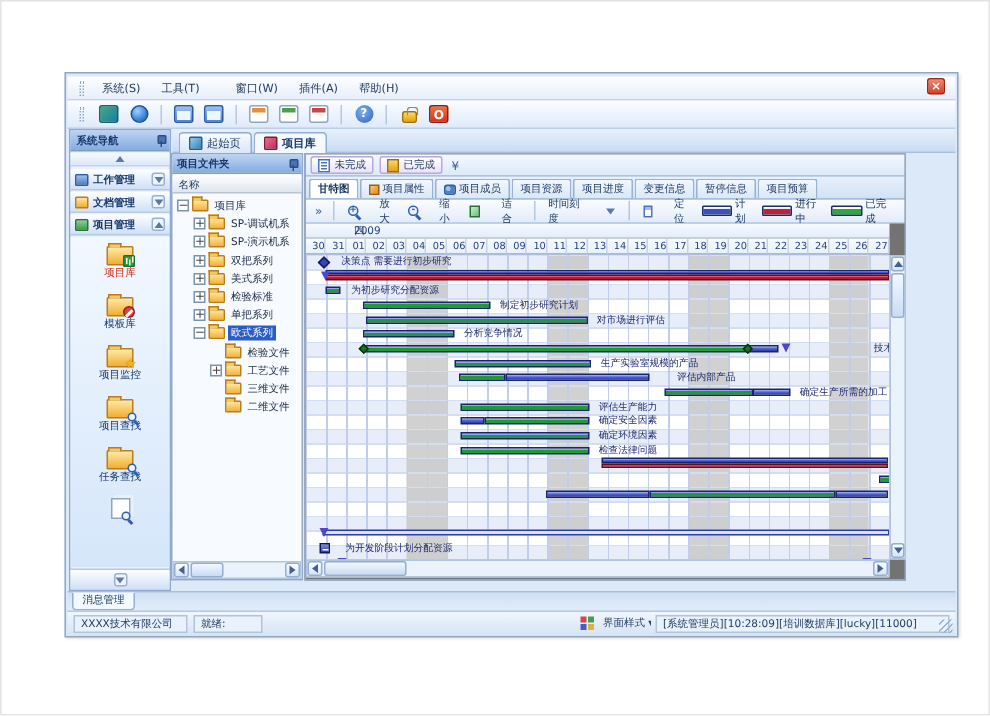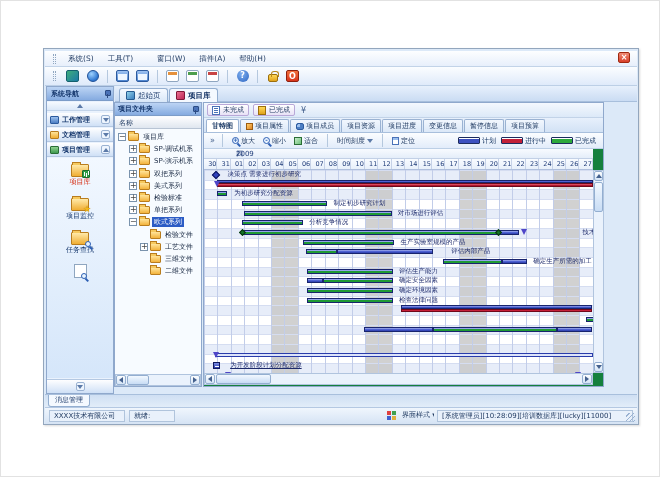--- a/index.html
+++ b/index.html
@@ -85,34 +85,34 @@
   .folder:before{content:"";position:absolute;top:-3px;left:-1px;width:5px;height:2px;background:#f6c95e;border:1px solid #b97d1e;border-bottom:none;}
   
   .hscroll,.vscroll{position:absolute;background:#eaf2fc;border:1px solid #b0c4de;}
   .sb-btn{position:absolute;background:linear-gradient(180deg,#fdfeff,#d4e4f6);border:1px solid #93aed0;border-radius:2px;display:flex;align-items:center;justify-content:center;}
   .sb-thumb{position:absolute;background:linear-gradient(180deg,#f2f8ff,#c8dcf4);border:1px solid #93aed0;border-radius:2px;}
   .arr-l{width:0;height:0;border-top:3px solid transparent;border-bottom:3px solid transparent;border-right:4px solid #44618e;}
   .arr-r{width:0;height:0;border-top:3px solid transparent;border-bottom:3px solid transparent;border-left:4px solid #44618e;}
   .arr-u{width:0;height:0;border-left:3px solid transparent;border-right:3px solid transparent;border-bottom:4px solid #44618e;}
   .arr-d{width:0;height:0;border-left:3px solid transparent;border-right:3px solid transparent;border-top:4px solid #44618e;}
   
-  .gantt-panel{position:absolute;left:159px;top:53px;width:401px;height:285px;background:#15803d;border:1px solid #8fa8cc;}
+  .gantt-panel{position:absolute;left:159px;top:53px;width:401px;height:285px;background:#737373;border:1px solid #8fa8cc;}
   .g-filter{position:absolute;left:0;top:0;right:0;height:15px;background:linear-gradient(180deg,#f4f8fe,#dce9f8);border-bottom:1px solid #c2d3e8;display:flex;align-items:center;gap:4px;padding-left:3px;}
   .g-btn{height:12px;display:flex;align-items:center;gap:3px;padding:0 4px;border:1px solid #b9a8d8;border-radius:2px;background:linear-gradient(180deg,#ffffff,#e8e2f6);font-size:7px;color:#223c63;}
   .gb-ic1{width:8px;height:9px;background:#fff;border:1px solid #4a72b8;}
   .gb-ic1:before{content:"";display:block;margin:1px;height:1px;background:#4a72b8;box-shadow:0 2px 0 #4a72b8,0 4px 0 #4a72b8;}
   .gb-ic2{width:8px;height:9px;background:linear-gradient(180deg,#ffd957,#e0a21c);border:1px solid #9c6f0d;}
   .g-overflow{font-size:8px;color:#44618e;margin-left:2px;}
   .g-tabs{position:absolute;left:0;top:15px;right:0;height:15px;background:linear-gradient(180deg,#e7f0fc,#d2e2f5);border-bottom:1px solid #a8bfdc;display:flex;align-items:flex-end;padding-left:2px;}
   .g-tab{height:13px;border:1px solid #9ab2d2;border-bottom:none;border-radius:2px 2px 0 0;background:linear-gradient(180deg,#f2f7fe,#dbe8f8);font-size:7px;color:#223c63;display:flex;align-items:center;gap:2px;padding:0 5px;margin-right:1px;}
   .g-tab.active{background:#fff;font-weight:bold;color:#10305e;}
   .gt-ic-prop{width:7px;height:7px;background:linear-gradient(135deg,#ffce6a,#e08424);border:1px solid #9c5c10;}
   .gt-ic-mem{width:8px;height:7px;background:radial-gradient(circle at 30% 35%,#9cc0ee 30%,#4d7fc4 32%);border-radius:2px;border:1px solid #2c5a9e;}
   .g-toolbar{position:absolute;left:0;top:30px;right:0;height:16px;background:linear-gradient(180deg,#fbfdff,#e2ecfa);border-bottom:1px solid #bccfe6;display:flex;align-items:center;gap:4px;padding:0 4px;font-size:7px;color:#223c63;}
-  .g-tool{display:flex;align-items:center;gap:2px;padding:1px 2px;}
+  .g-tool{display:flex;align-items:center;gap:14px;padding:1px 2px;}
   .mag{position:relative;width:7px;height:7px;border:1.5px solid #2d5fb4;border-radius:50%;background:#eaf4ff;font-size:6px;line-height:4px;text-align:center;color:#2d5fb4;font-weight:bold;}
   .mag:after{content:"";position:absolute;right:-3px;bottom:-2px;width:4px;height:1.5px;background:#2d5fb4;transform:rotate(45deg);}
   .fit-ic{width:8px;height:8px;border:1px solid #2a6e36;background:linear-gradient(135deg,#c8eccc,#6cc078);}
   .loc-ic{width:7px;height:8px;background:#fff;border:1px solid #4a72b8;box-shadow:inset 0 2px 0 #9cc0ee;}
   .legend{margin-left:auto;display:flex;align-items:center;gap:5px;padding-right:3px;}
   .leg-item{display:flex;align-items:center;gap:2px;font-size:7px;color:#10305e;}
   .leg-sw{width:22px;height:7px;border:1px solid #1c2c5e;border-radius:1px;}
   .g-month{position:absolute;left:0;top:46px;width:389px;height:10px;background:linear-gradient(180deg,#f8fbff,#e4edf9);border-bottom:1px solid #c2d0e6;font-size:7px;color:#24407c;line-height:10px;}
   .g-month span{position:absolute;left:16px;top:0;}
   .g-days{position:absolute;left:0;top:56px;width:389px;height:11px;background:linear-gradient(180deg,#f8fbff,#e8f0fa);border-bottom:1px solid #aebedc;overflow:hidden;white-space:nowrap;font-size:0;}
@@ -233,23 +233,37 @@
           <div class="nav-item active">
             <div class="nav-ic">
               <div class="f"></div>
               <div class="bdg bdg-chart"></div>
             </div>
             <div class="lbl">项目库</div>
           </div>
           <div class="nav-item">
             <div class="nav-ic">
               <div class="f"></div>
+              <div class="bdg bdg-block"></div>
+            </div>
+            <div class="lbl">模板库</div>
+          </div>
+          <div class="nav-item">
+            <div class="nav-ic">
+              <div class="f"></div>
               <div class="bdg bdg-star">★</div>
             </div>
             <div class="lbl">项目监控</div>
+          </div>
+          <div class="nav-item">
+            <div class="nav-ic">
+              <div class="f"></div>
+              <div class="bdg bdg-mag"></div>
+            </div>
+            <div class="lbl">项目查找</div>
           </div>
           <div class="nav-item">
             <div class="nav-ic">
               <div class="f"></div>
               <div class="bdg bdg-mag"></div>
             </div>
             <div class="lbl">任务查找</div>
           </div>
           <div class="nav-item">
             <div class="ic-docsearch">
@@ -485,21 +499,21 @@
           <div class="t-label" style="left: 195.104px; top: 125.58px;">检查法律问题</div>
           <div class="seg plan" style="left: 197.127px; width: 190.422px; top: 135.24px; height: 3.5px;"></div>
           <div class="seg red" style="left: 197.127px; width: 190.422px; top: 138.74px; height: 3.5px;"></div>
           <div class="seg done" style="left: 382.185px; width: 13.41px; top: 146.9px;"></div>
           <div class="seg plan" style="left: 159.579px; width: 69.732px; top: 156.56px;"></div>
           <div class="seg done" style="left: 229.311px; width: 123.372px; top: 156.56px;"></div>
           <div class="seg plan" style="left: 352.683px; width: 34.866px; top: 156.56px;"></div>
           <div class="seg thin" style="left: 10.728px; width: 378.162px; top: 182.642px;"></div>
           <div class="mk mk-tri" style="left: 9.069px; top: 181.642px;"></div>
           <div class="mk mk-box" style="left: 9.069px; top: 192.268px;"></div>
-          <div class="t-label" style="left: 26.138px; top: 191.268px; text-decoration: underline;">为开发阶段计划分配资源</div>
+          <div class="t-label" style="left: 26.138px; top: 191.268px;">为开发阶段计划分配资源</div>
           <div class="seg thin" style="left: 22.797px; width: 352.683px; top: 202.928px;"></div>
           <div class="mk mk-tri" style="left: 21.138px; top: 201.928px;"></div>
           <div class="mk mk-tri" style="left: 371.139px; top: 201.928px;"></div>
         </div>
 
       <div class="vscroll g-vscroll">
         <div class="sb-btn" style="left:0;top:0;width:9px;height:10px;">
             <span class="arr-u"></span>
           </div>
         <div class="sb-thumb" style="left:0;top:11px;width:9px;height:30px;"></div>

